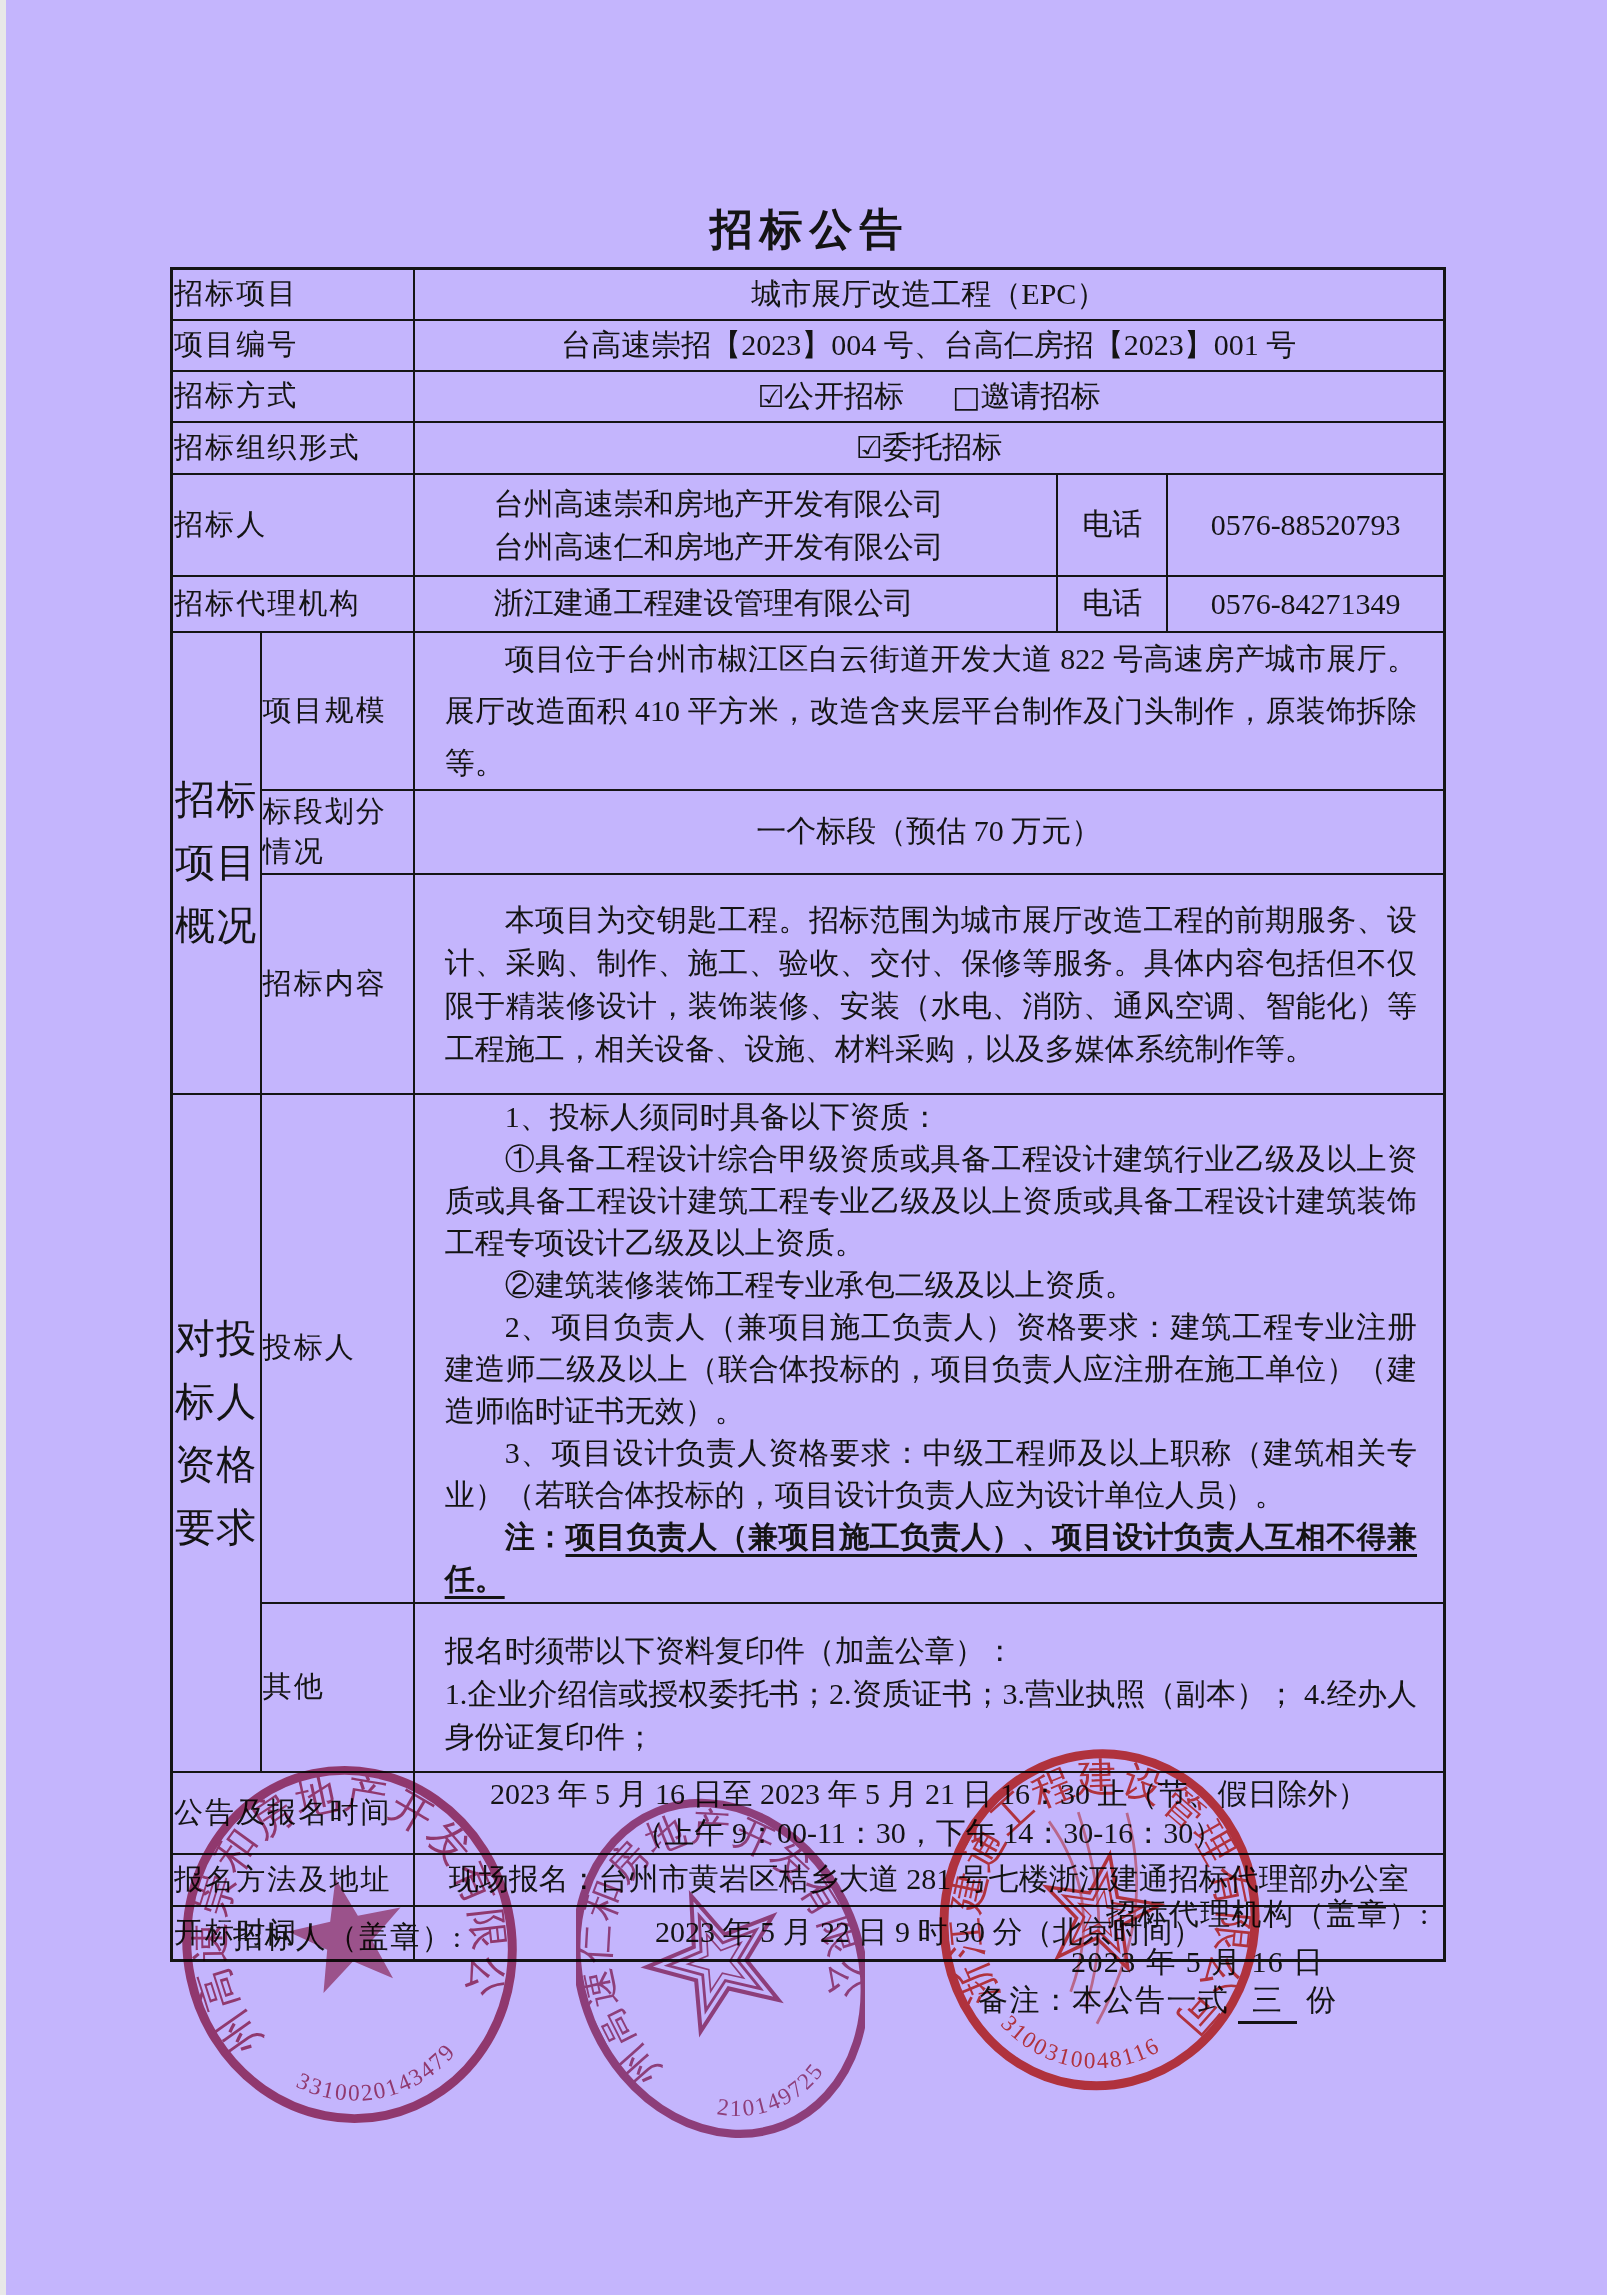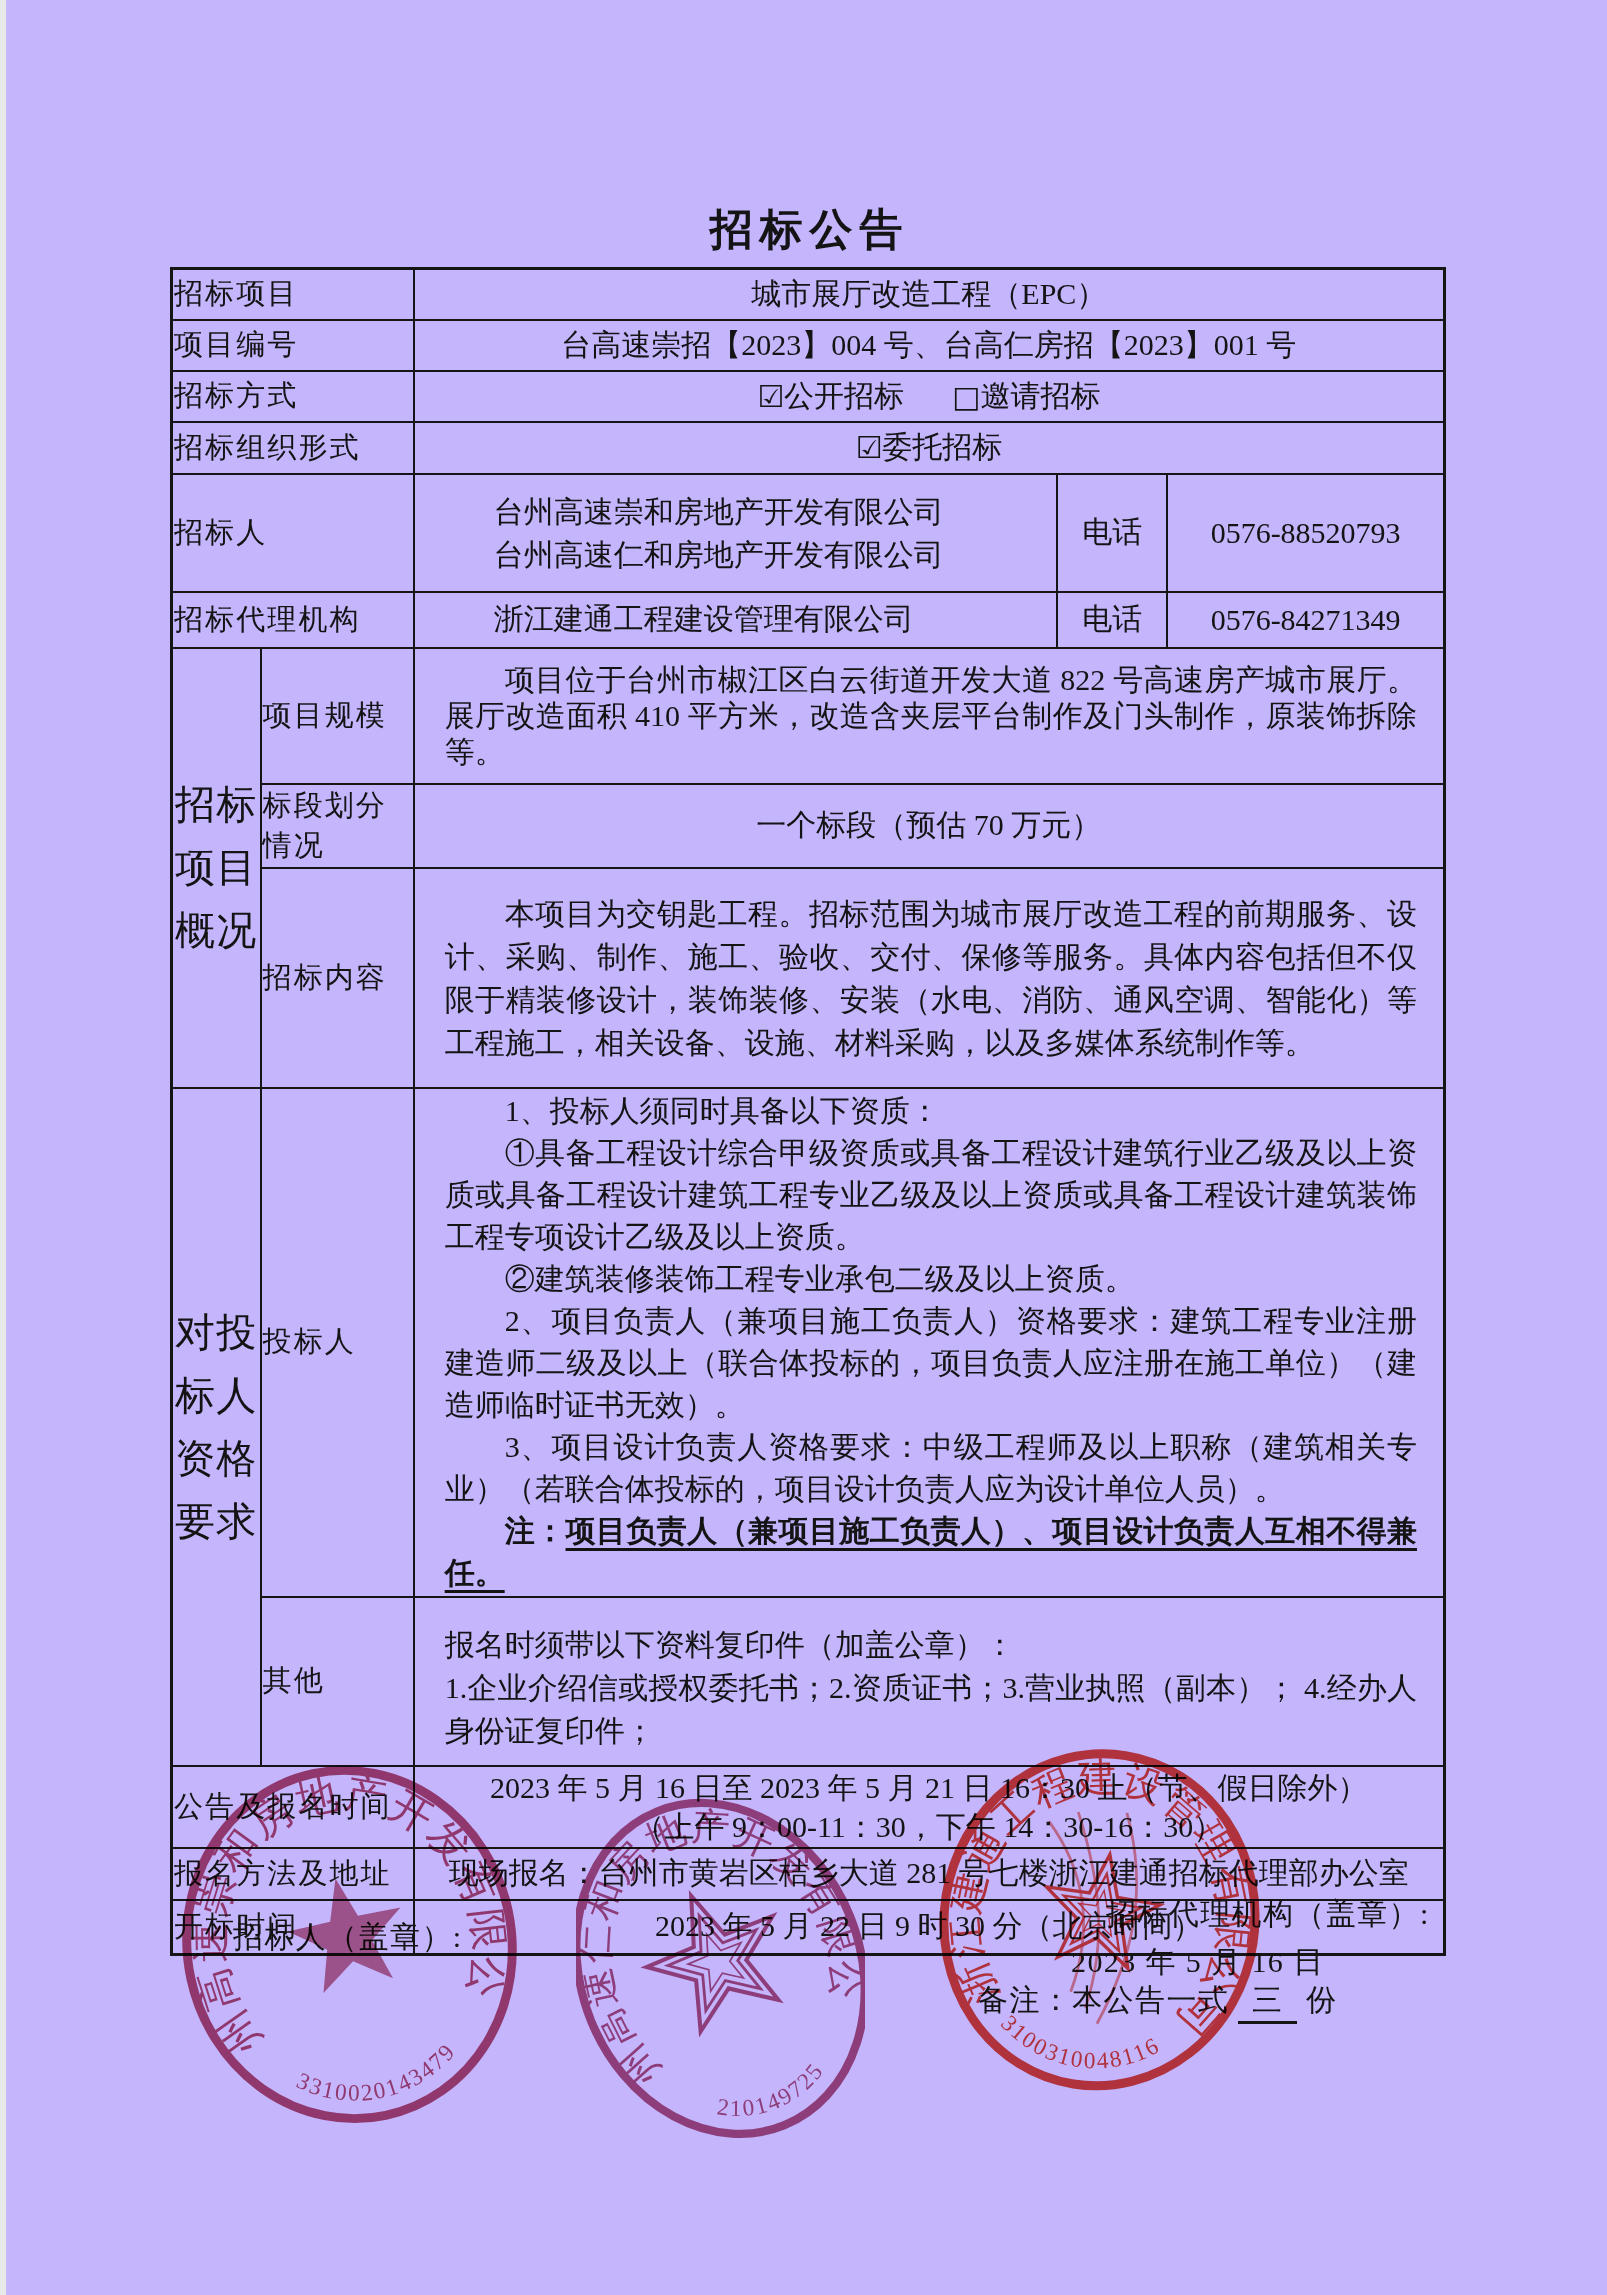--- a/index.html
+++ b/index.html
@@ -29,21 +29,21 @@
   }
   .lbl{letter-spacing:2.1px;font-size:29px;}
   .val-c{text-align:center;}
   .val-l{text-align:left;padding-left:79px;}
   .company-lines div{line-height:43px;}
   .vertical{
     text-align:center;font-size:40px;line-height:63px;letter-spacing:1.4px;
   }
   .para{padding:0 26px 0 30px;text-align:justify;}
   .para p{margin:0;text-indent:2em;}
-  .p-scale p{line-height:36px;}
+  .p-scale p{line-height:52px;}
   .p-content p{line-height:43px;}
   .p-bidder p{line-height:42px;}
   .p-other{padding:12px 26px 0 30px;text-align:justify;}
   .p-other p{margin:0;line-height:43px;text-indent:0;}
   .note-underline{
     font-weight:bold;
     text-decoration:underline;
     text-decoration-thickness:2.8px;
     text-underline-offset:6.9px;
   }
@@ -93,21 +93,21 @@
           <td colspan="3" class="val-c">
             <span class="cbx">☑</span><span>公开招标</span><span class="opt-gap"></span><span class="cbx">□</span><span>邀请招标</span>
           </td>
         </tr>
         <tr style="height:52px">
           <td colspan="2" class="lbl">招标组织形式</td>
           <td colspan="3" class="val-c">
             <span class="cbx">☑</span><span>委托招标</span>
           </td>
         </tr>
-        <tr style="height:118px">
+        <tr style="height:102px">
           <td colspan="2" class="lbl">招标人</td>
           <td class="val-l company-lines">
             <div>台州高速崇和房地产开发有限公司</div>
             <div>台州高速仁和房地产开发有限公司</div>
           </td>
           <td class="val-c">电话</td>
           <td class="val-c">0576-88520793</td>
         </tr>
         <tr style="height:56px">
           <td colspan="2" class="lbl">招标代理机构</td>

